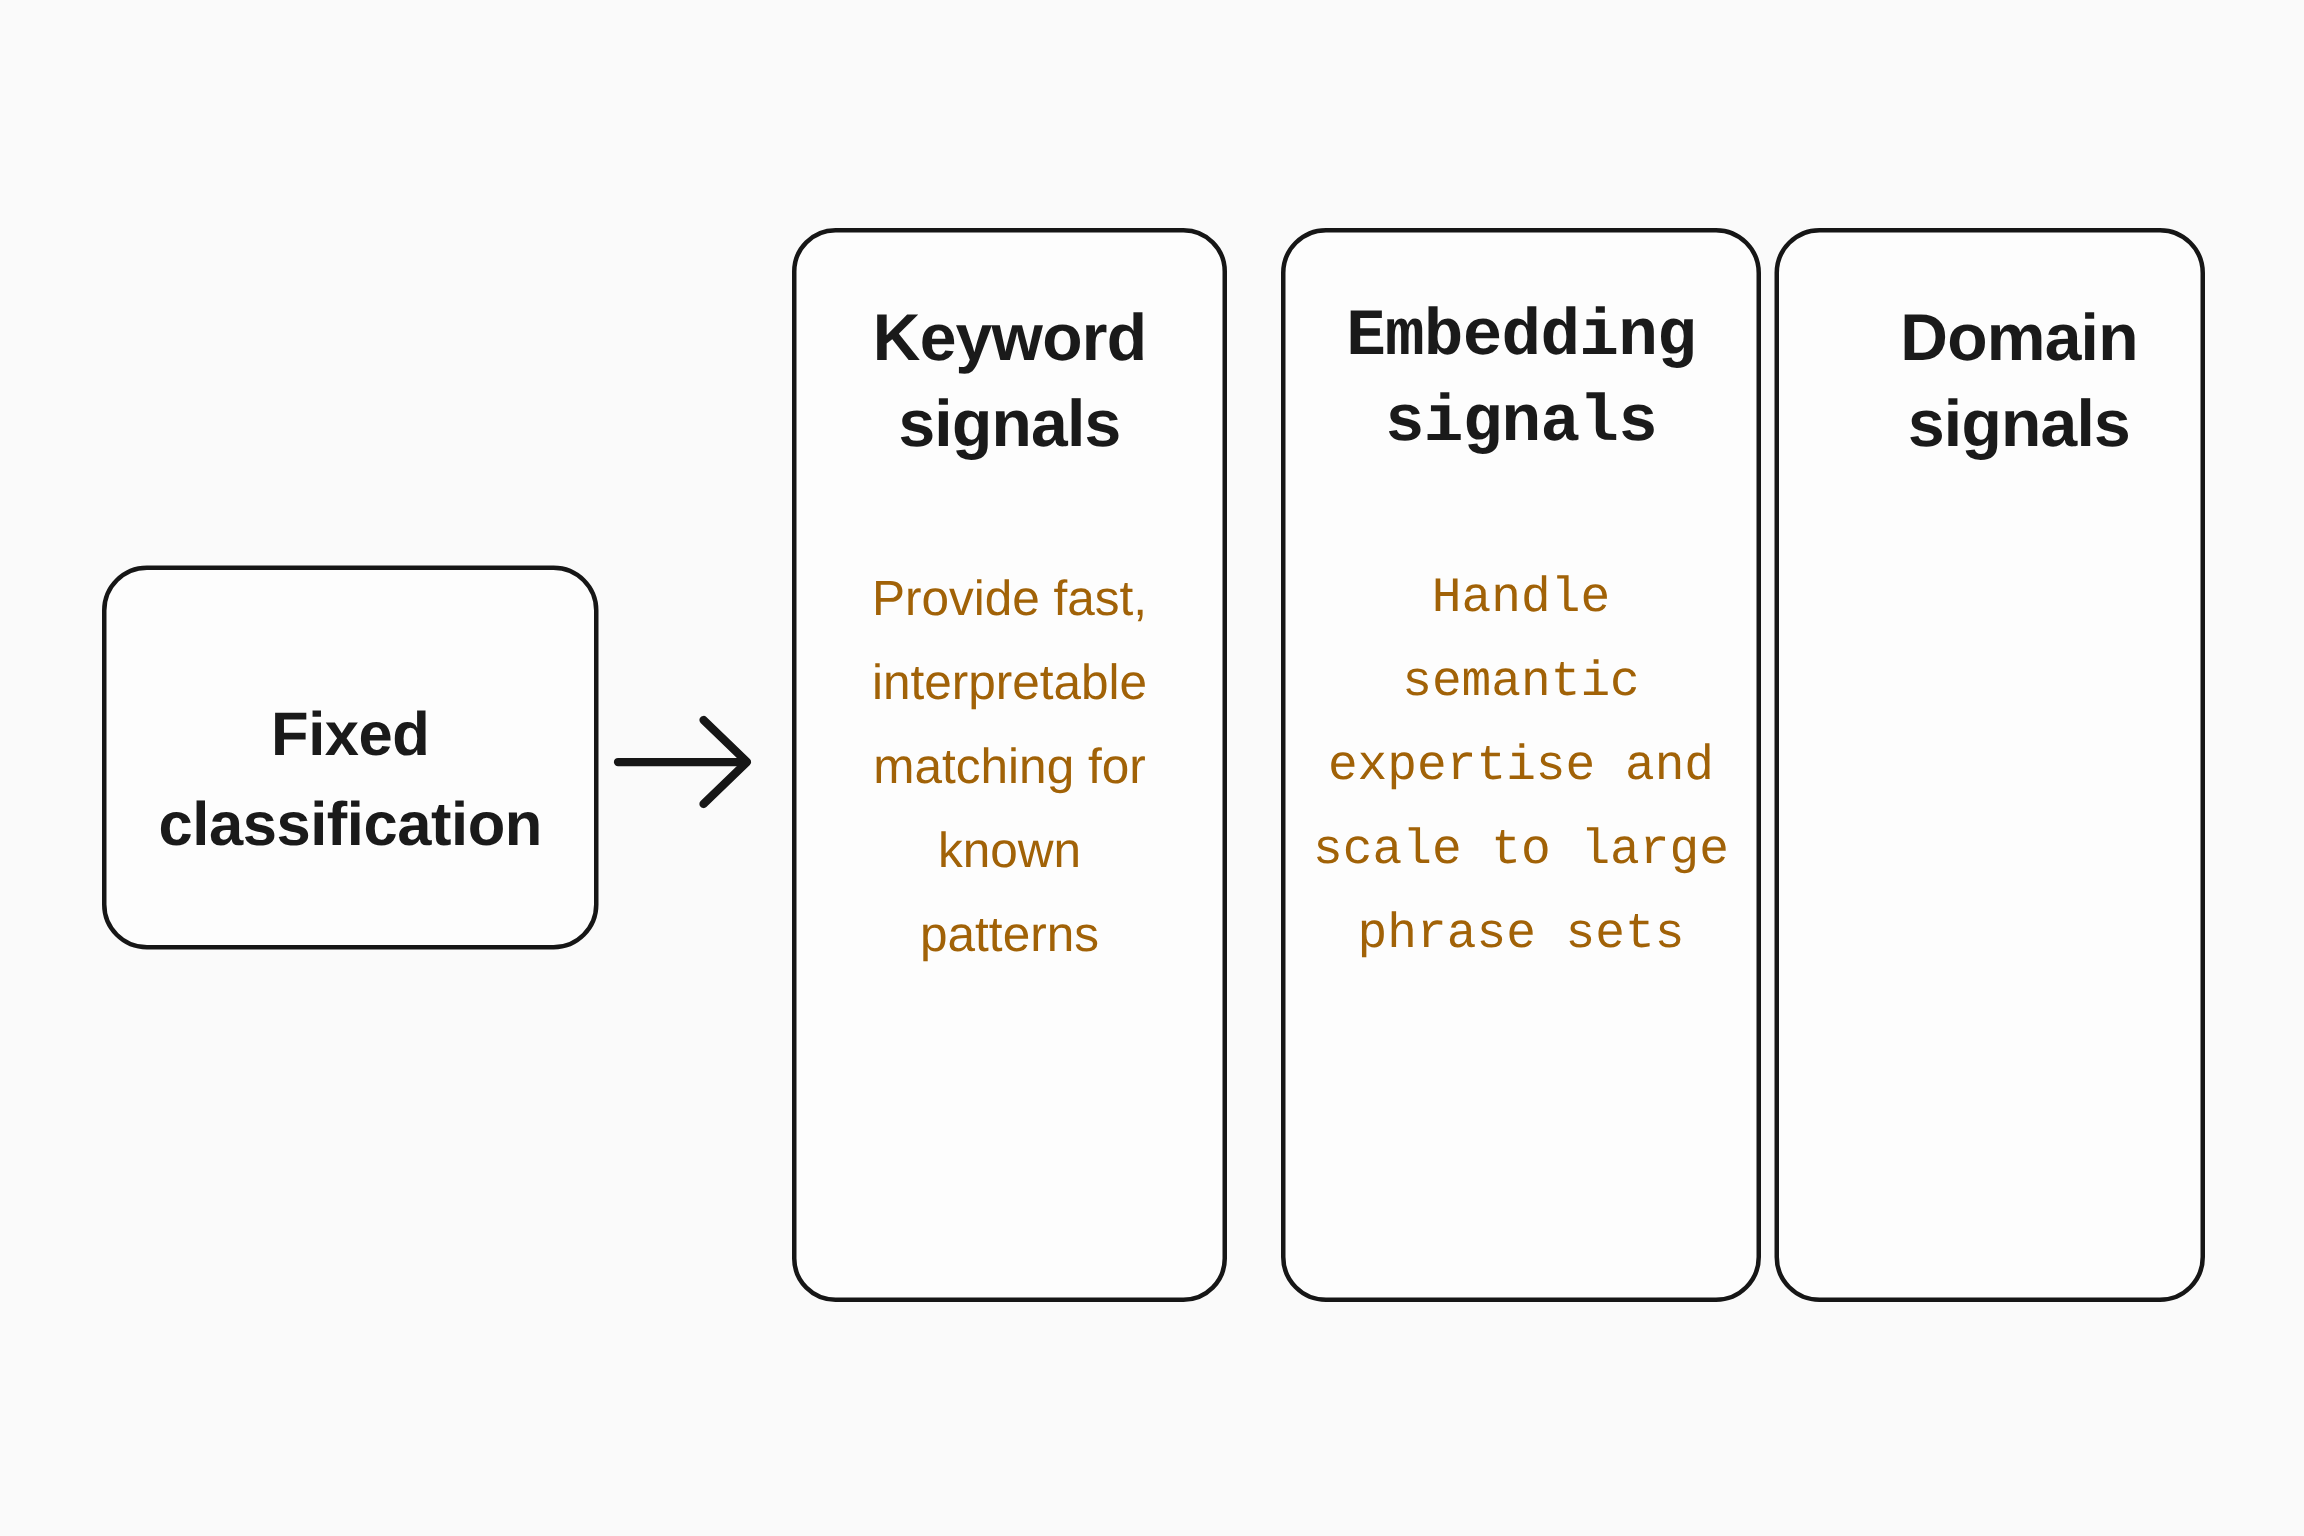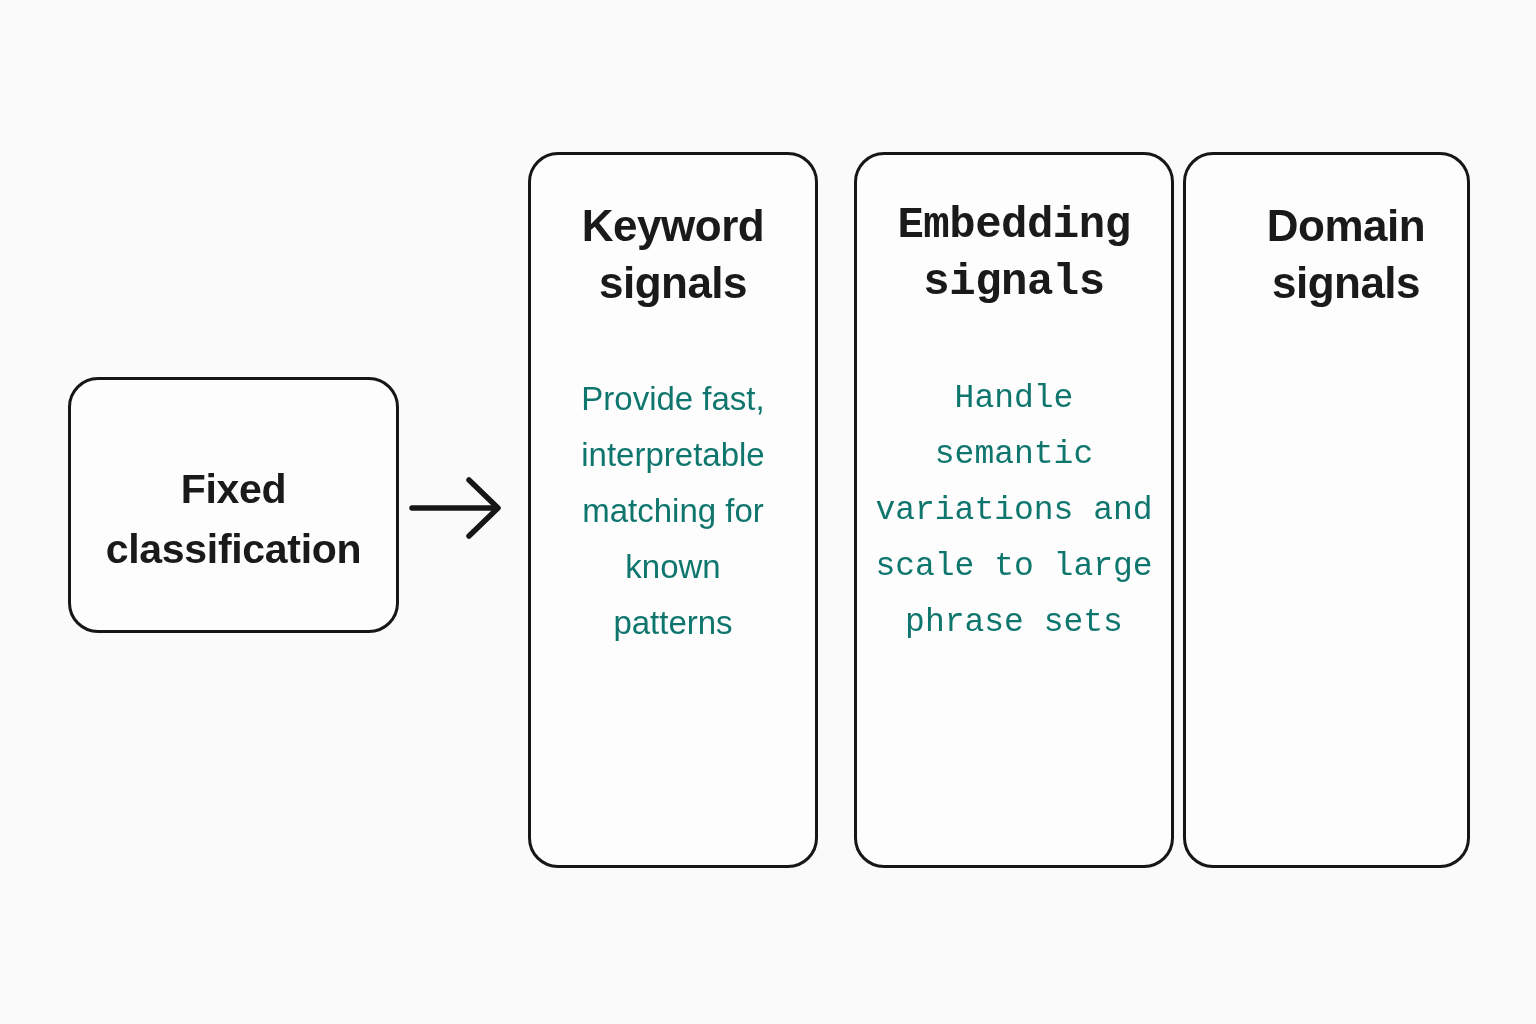--- a/index.html
+++ b/index.html
@@ -49,36 +49,36 @@
     position: absolute;
     top: 152px;
     height: 716px;
     box-sizing: border-box;
     border: 3px solid #161616;
     border-radius: 30px;
     background: #fdfdfd;
     text-align: center;
     padding-top: 42px;
   }
-  .card.c1 { left: 528px;  width: 290px; }
+  .card.c1 { left: 528px;  width: 290px; border-radius: 29px; }
   .card.c2 { left: 854px;  width: 320px; font-family: Liberation Mono, monospace; }
   .card.c3 { left: 1183px; width: 287px; padding-left: 39px; }
   .card-title {
     font-weight: 700;
     font-size: 44px;
     line-height: 57px;
     letter-spacing: -0.5px;
     white-space: pre-line;
   }
   .card-body {
     margin-top: 60px;
     font-size: 33px;
     line-height: 56px;
     white-space: pre-line;
-    color: #0f766e;
+    color: #a16207;
   }
 </style>
 </head>
 <body>
 
 <div class="stage">
 
   <div class="node-box">
     <div class="node-label">Fixed
 classification</div>
@@ -99,21 +99,21 @@
 matching for
 known
 patterns</div>
   </div>
 
   <div class="card c2">
     <div class="card-title">Embedding
 signals</div>
     <div class="card-body">Handle
 semantic
-variations and
+expertise and
 scale to large
 phrase sets</div>
   </div>
 
   <div class="card c3">
     <div class="card-title">Domain
 signals</div>
   </div>
 
 </div>

